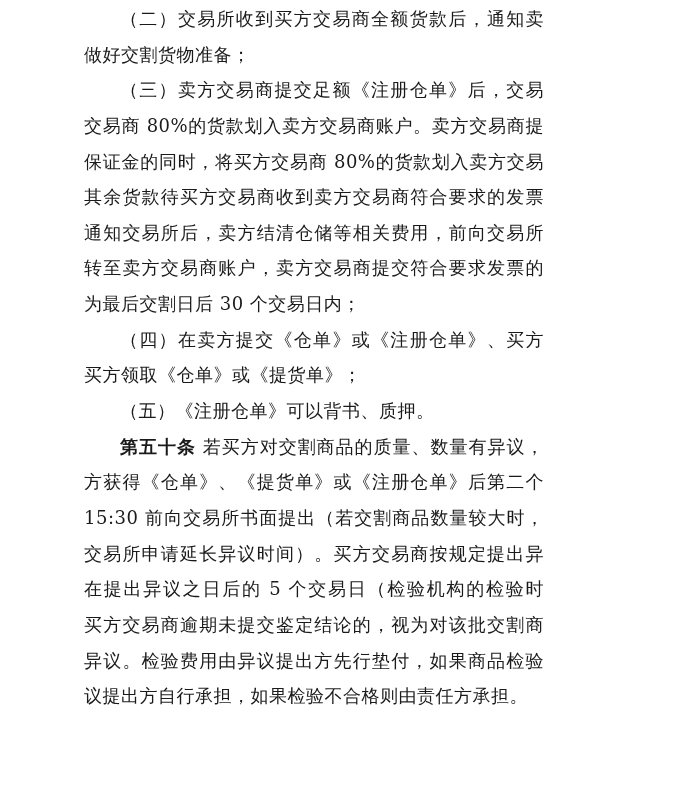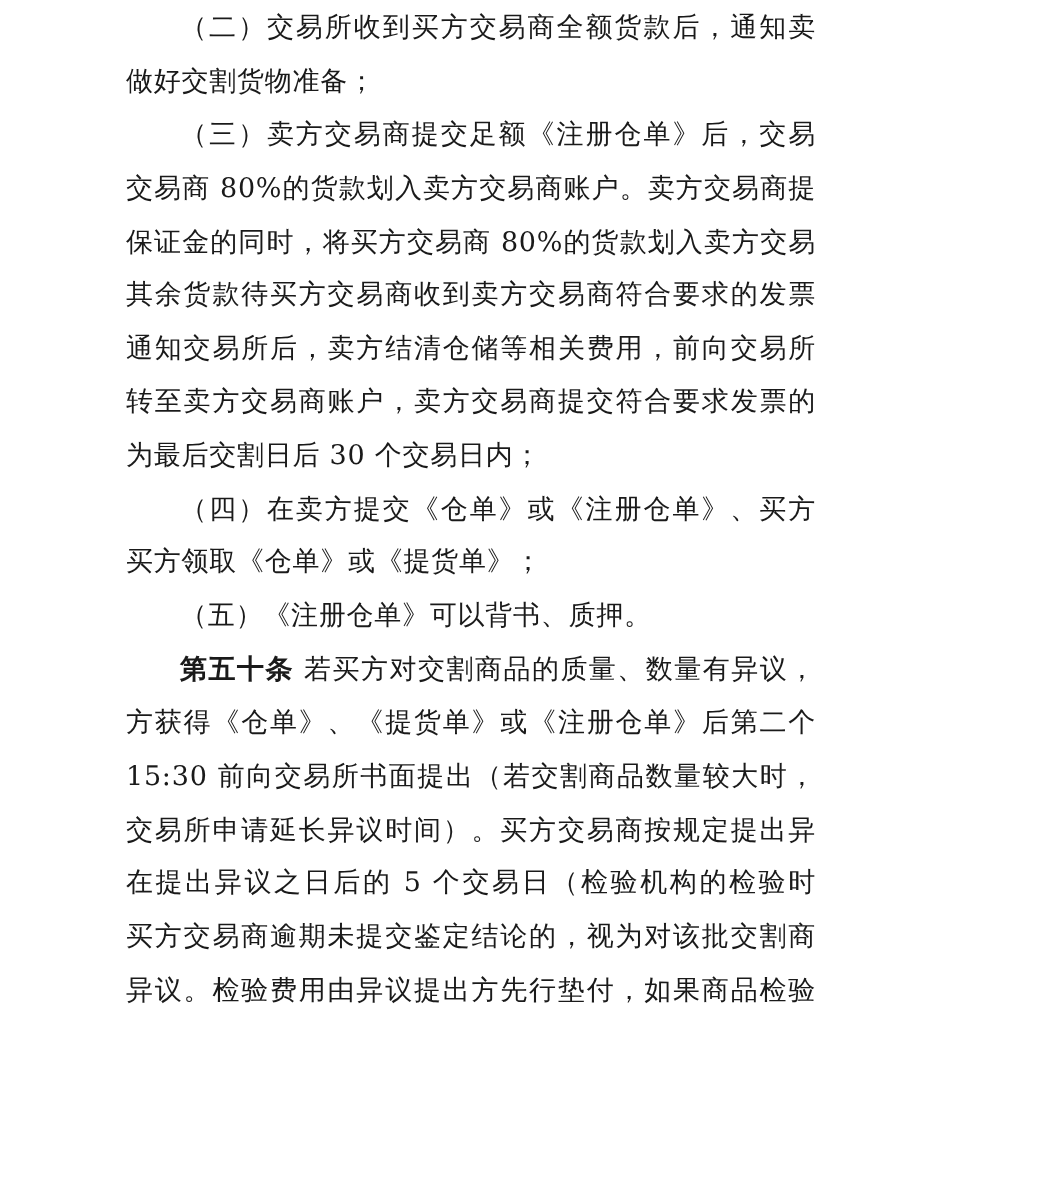--- a/index.html
+++ b/index.html
@@ -85,14 +85,15 @@
 
   <div class="line justify"><span class="line-text">交易所申请延长异议时间）。买方交易商按规定提出异议的，须</span></div>
 
   <div class="line justify"><span class="line-text">在提出异议之日后的 5 个交易日（检验机构的检验时间，不计算</span></div>
 
 
   <div class="line justify"><span class="line-text">买方交易商逾期未提交鉴定结论的，视为对该批交割商品质量无</span></div>
 
   <div class="line justify"><span class="line-text">异议。检验费用由异议提出方先行垫付，如果商品检验合格由异</span></div>
 
+  <div class="line plain"><span class="line-text">议提出方自行承担，如果检验不合格则由责任方承担。</span></div>
 </div>
 </div>
 
 </body></html>

